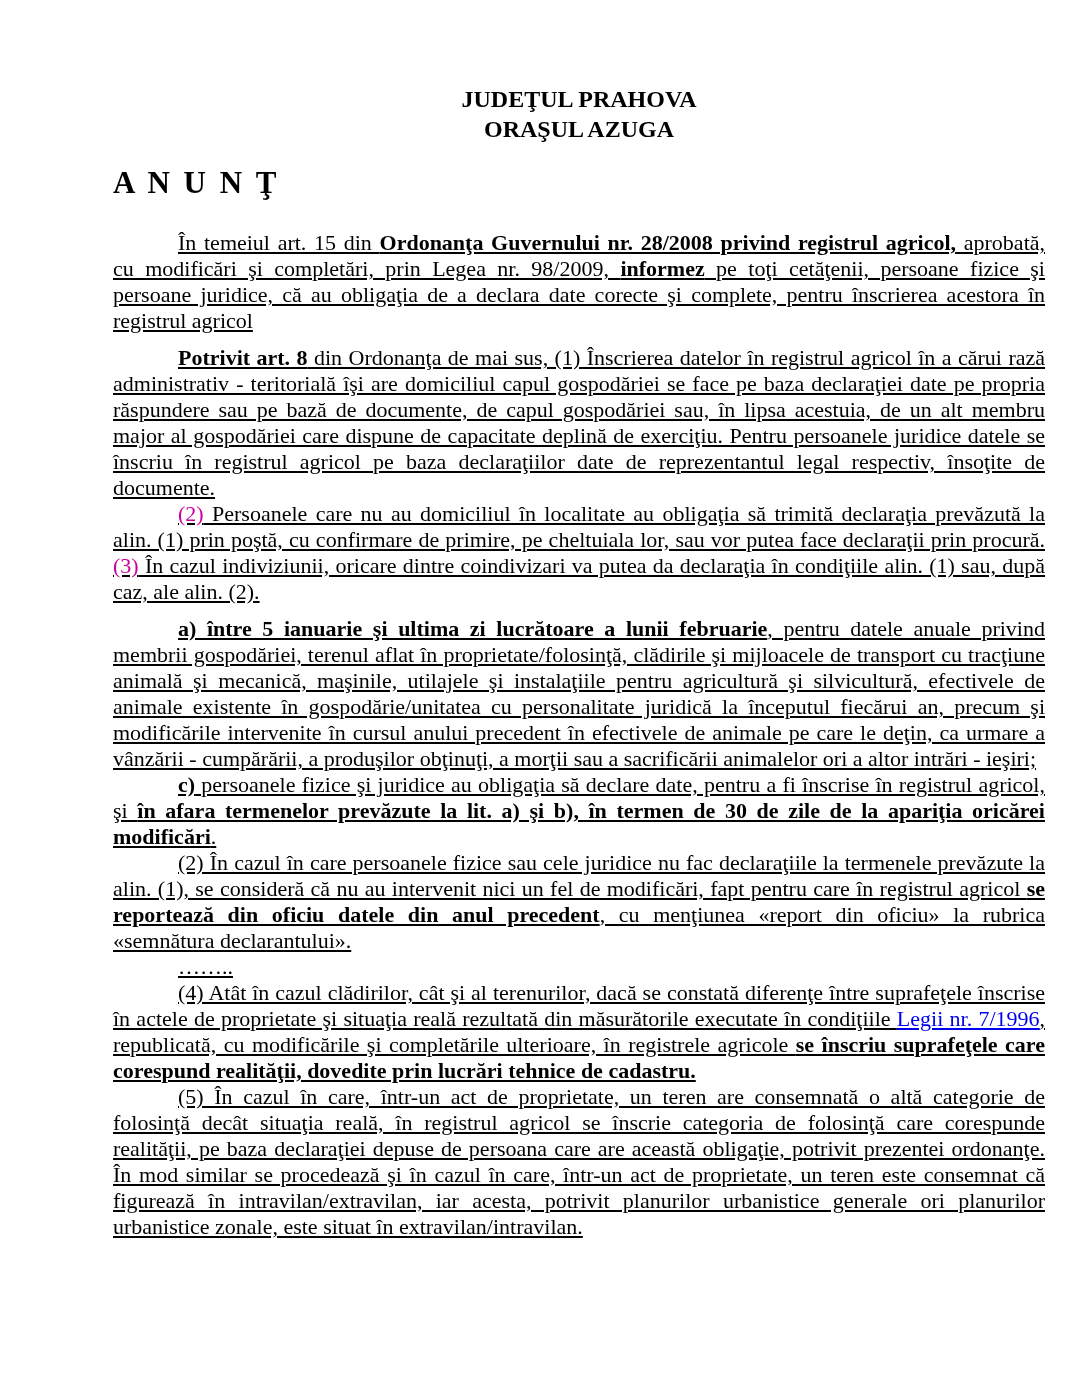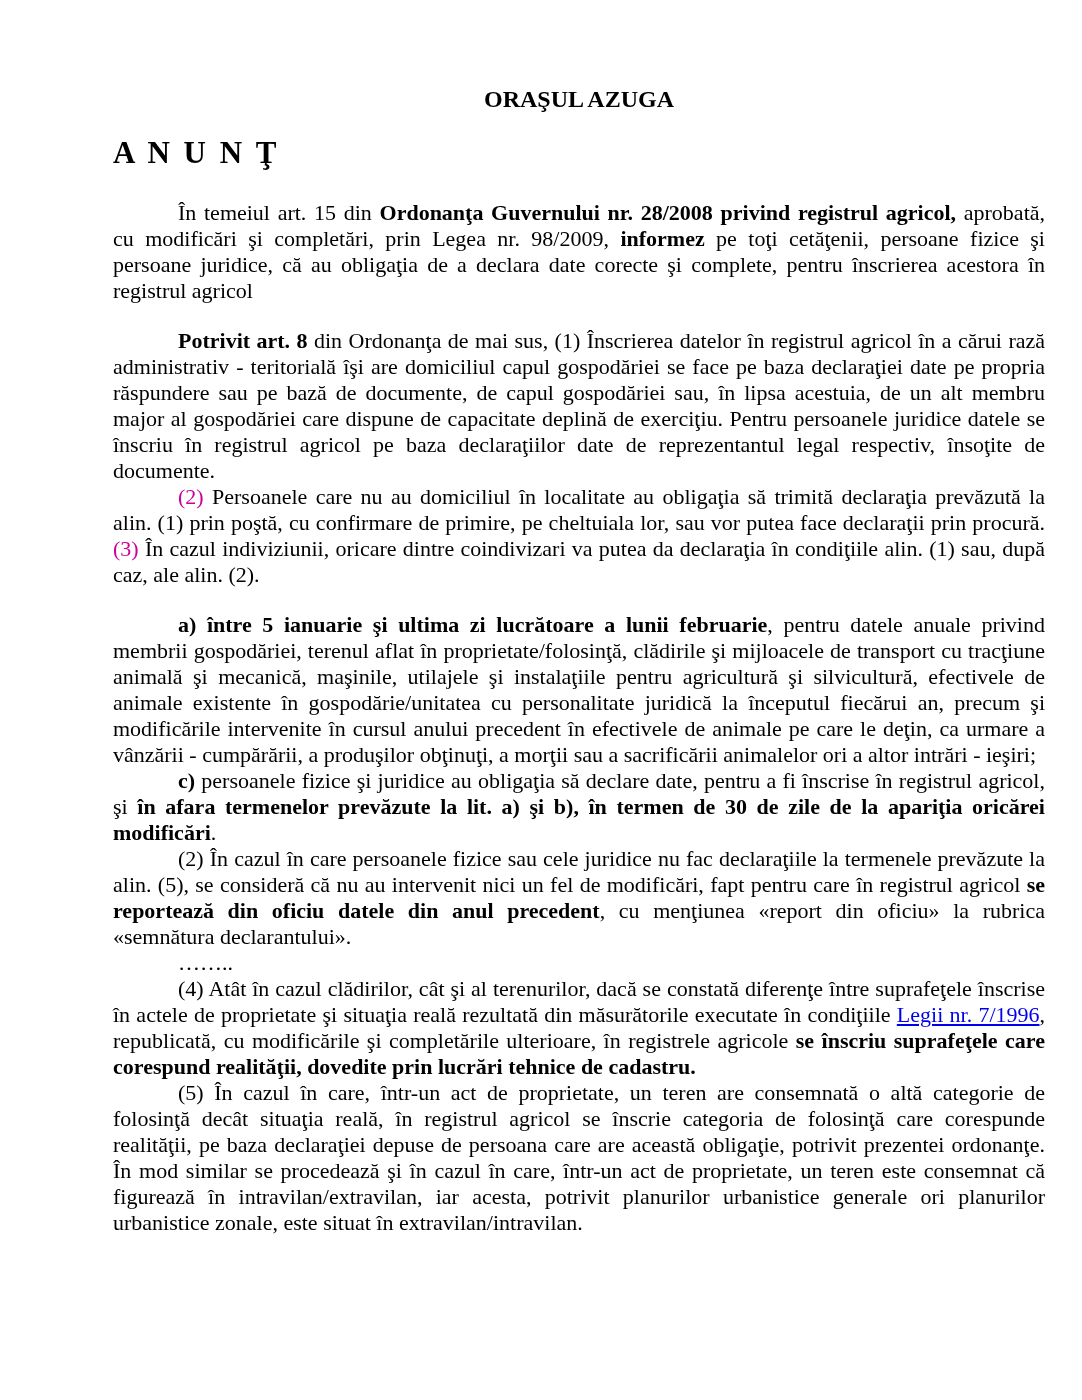--- a/index.html
+++ b/index.html
@@ -34,46 +34,48 @@
     font-size: 31px;
     line-height: 38px;
     letter-spacing: 3px;
     margin-top: 20px;
   }
   .body-text { margin-top: 28px; }
   .body-text p {
     margin: 0;
     text-align: justify;
     text-indent: 65px;
+    text-decoration: underline;
   }
-  .body-text p.gap { margin-top: 24px; }
+  .body-text p.gap { margin-top: 11px; }
   .b { font-weight: bold; }
   .accent { color: var(--accent); }
   a.law-link {
     color: var(--link);
     text-decoration: underline;
     cursor: pointer;
   }
 </style>
 </head>
 <body>
 
 <div class="page">
 
   <div class="header">
+    <div class="hline">JUDEŢUL PRAHOVA</div>
     <div class="hline">ORAŞUL AZUGA</div>
   </div>
 
   <div class="doc-title">A N U N Ţ</div>
 
   <div class="body-text">
     <p><span>În temeiul art. 15 din </span><span class="b">Ordonanţa Guvernului nr. 28/2008 privind registrul agricol,</span><span> aprobată, cu modificări şi completări, prin Legea nr. 98/2009, </span><span class="b">informez</span><span> pe toţi cetăţenii, persoane fizice şi persoane juridice, că au obligaţia de a declara date corecte şi complete, pentru înscrierea acestora în registrul agricol</span></p>
     <p class="gap"><span class="b">Potrivit art. 8</span><span> din Ordonanţa de mai sus, (1) Înscrierea datelor în registrul agricol în a cărui rază administrativ - teritorială îşi are domiciliul capul gospodăriei se face pe baza declaraţiei date pe propria răspundere sau pe bază de documente, de capul gospodăriei sau, în lipsa acestuia, de un alt membru major al gospodăriei care dispune de capacitate deplină de exerciţiu. Pentru persoanele juridice datele se înscriu în registrul agricol pe baza declaraţiilor date de reprezentantul legal respectiv, însoţite de documente.</span></p>
     <p><span class="accent">(2)</span><span> Persoanele care nu au domiciliul în localitate au obligaţia să trimită declaraţia prevăzută la alin. (1) prin poştă, cu confirmare de primire, pe cheltuiala lor, sau vor putea face declaraţii prin procură. </span><span class="accent">(3)</span><span> În cazul indiviziunii, oricare dintre coindivizari va putea da declaraţia în condiţiile alin. (1) sau, după caz, ale alin. (2).</span></p>
     <p class="gap"><span class="b">a) între 5 ianuarie şi ultima zi lucrătoare a lunii februarie</span><span>, pentru datele anuale privind membrii gospodăriei, terenul aflat în proprietate/folosinţă, clădirile şi mijloacele de transport cu tracţiune animală şi mecanică, maşinile, utilajele şi instalaţiile pentru agricultură şi silvicultură, efectivele de animale existente în gospodărie/unitatea cu personalitate juridică la începutul fiecărui an, precum şi modificările intervenite în cursul anului precedent în efectivele de animale pe care le deţin, ca urmare a vânzării - cumpărării, a produşilor obţinuţi, a morţii sau a sacrificării animalelor ori a altor intrări - ieşiri;</span></p>
     <p><span class="b">c)</span><span> persoanele fizice şi juridice au obligaţia să declare date, pentru a fi înscrise în registrul agricol, şi </span><span class="b">în afara termenelor prevăzute la lit. a) şi b), în termen de 30 de zile de la apariţia oricărei modificări</span><span>.</span></p>
-    <p><span> (2) În cazul în care persoanele fizice sau cele juridice nu fac declaraţiile la termenele prevăzute la alin. (5), se consideră că nu au intervenit nici un fel de modificări, fapt pentru care în registrul agricol </span><span class="b">se reportează din oficiu datele din anul precedent</span><span>, cu menţiunea «report din oficiu» la rubrica «semnătura declarantului».</span></p>
+    <p><span> (2) În cazul în care persoanele fizice sau cele juridice nu fac declaraţiile la termenele prevăzute la alin. (1), se consideră că nu au intervenit nici un fel de modificări, fapt pentru care în registrul agricol </span><span class="b">se reportează din oficiu datele din anul precedent</span><span>, cu menţiunea «report din oficiu» la rubrica «semnătura declarantului».</span></p>
     <p><span>……..</span></p>
     <p><span>(4) Atât în cazul clădirilor, cât şi al terenurilor, dacă se constată diferenţe între suprafeţele înscrise în actele de proprietate şi situaţia reală rezultată din măsurătorile executate în condiţiile </span><a href="#" class="law-link">Legii nr. 7/1996</a><span>, republicată, cu modificările şi completările ulterioare, în registrele agricole </span><span class="b">se înscriu suprafeţele care corespund realităţii, dovedite prin lucrări tehnice de cadastru.</span></p>
     <p><span>(5) În cazul în care, într-un act de proprietate, un teren are consemnată o altă categorie de folosinţă decât situaţia reală, în registrul agricol se înscrie categoria de folosinţă care corespunde realităţii, pe baza declaraţiei depuse de persoana care are această obligaţie, potrivit prezentei ordonanţe. În mod similar se procedează şi în cazul în care, într-un act de proprietate, un teren este consemnat că figurează în intravilan/extravilan, iar acesta, potrivit planurilor urbanistice generale ori planurilor urbanistice zonale, este situat în extravilan/intravilan.</span></p>
   </div>
 
 </div>
 
 </body></html>

